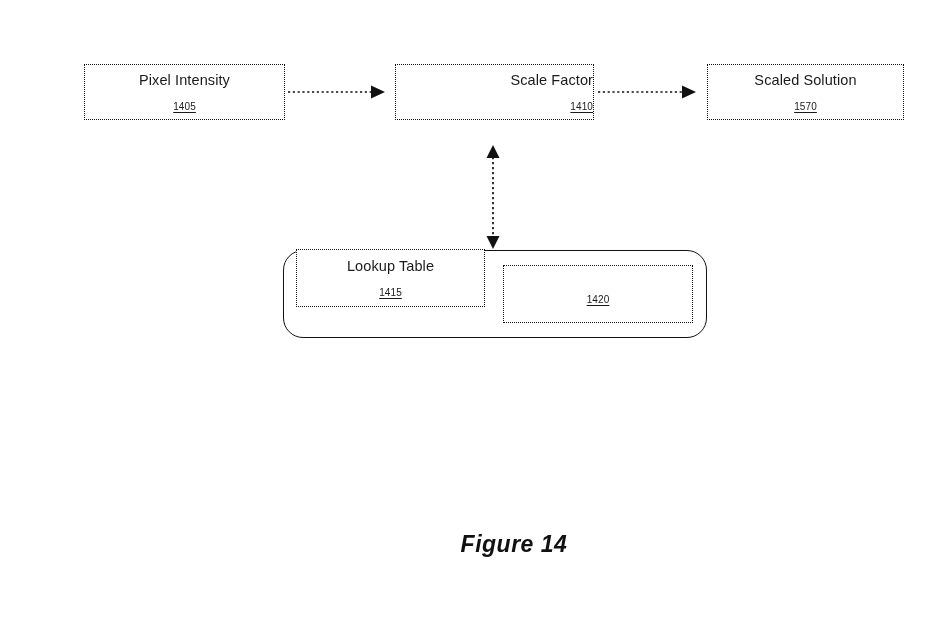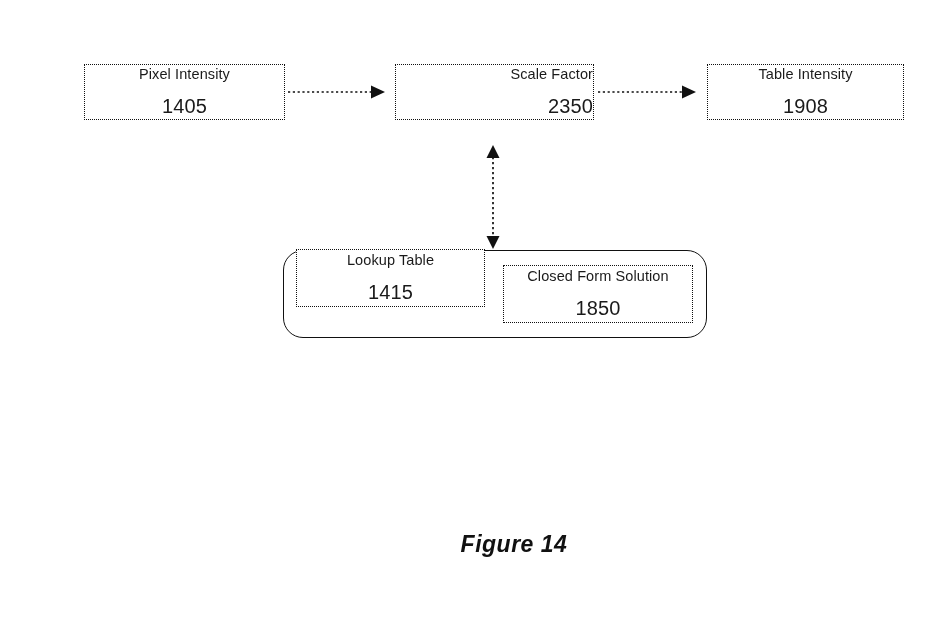--- a/index.html
+++ b/index.html
@@ -38,21 +38,22 @@
     justify-content: center;
     text-align: center;
     line-height: 1.18;
   }
   .node .node-title {
     font-size: 14.5px;
     letter-spacing: 0.1px;
     white-space: nowrap;
   }
   .node .node-ref {
-    font-size: 20px;
+    font-size: 10px;
+    text-decoration: underline;
     text-underline-offset: 2px;
     margin-top: 12px;
     letter-spacing: 0.1px;
   }
 
   
   #node-pixel-intensity {
     left: 84px;   top: 64px;   width: 201px;  height: 56px;
   }
   #node-scale-factor {
@@ -110,26 +111,26 @@
 
 <div id="diagram-canvas">
 
   <div class="node" id="node-pixel-intensity">
     <span class="node-title">Pixel Intensity</span>
     <span class="node-ref">1405</span>
   </div>
 
   <div class="node" id="node-scale-factor">
     <span class="node-title">Scale Factor</span>
-    <span class="node-ref">2350</span>
+    <span class="node-ref">1410</span>
   </div>
 
   <div class="node" id="node-scaled-intensity">
-    <span class="node-title">Table Intensity</span>
-    <span class="node-ref">1908</span>
+    <span class="node-title">Scaled Solution</span>
+    <span class="node-ref">1570</span>
   </div>
 
   <svg class="connector" id="connector-pixel-to-scale" viewBox="0 0 112 28">
     <line x1="3" y1="14" x2="88" y2="14" stroke="#111111" stroke-width="1.7" stroke-dasharray="2.2 2.6" stroke-linecap="butt"></line>
     <polygon points="86,7.5 100,14 86,20.5" fill="#111111"></polygon>
   </svg>
 
   <svg class="connector" id="connector-scale-to-scaled" viewBox="0 0 115 28">
     <line x1="4" y1="14" x2="90" y2="14" stroke="#111111" stroke-width="1.7" stroke-dasharray="2.2 2.6" stroke-linecap="butt"></line>
     <polygon points="88,7.5 102,14 88,20.5" fill="#111111"></polygon>
@@ -142,19 +143,18 @@
   </svg>
 
   <div id="methods-container"></div>
 
   <div class="node" id="node-lookup-table">
     <span class="node-title">Lookup Table</span>
     <span class="node-ref">1415</span>
   </div>
 
   <div class="node" id="node-closed-form">
-    <span class="node-title">Closed Form Solution</span>
-    <span class="node-ref">1850</span>
+    <span class="node-ref">1420</span>
   </div>
 
   <div id="figure-caption">Figure 14</div>
 
 </div>
 
 </body></html>

